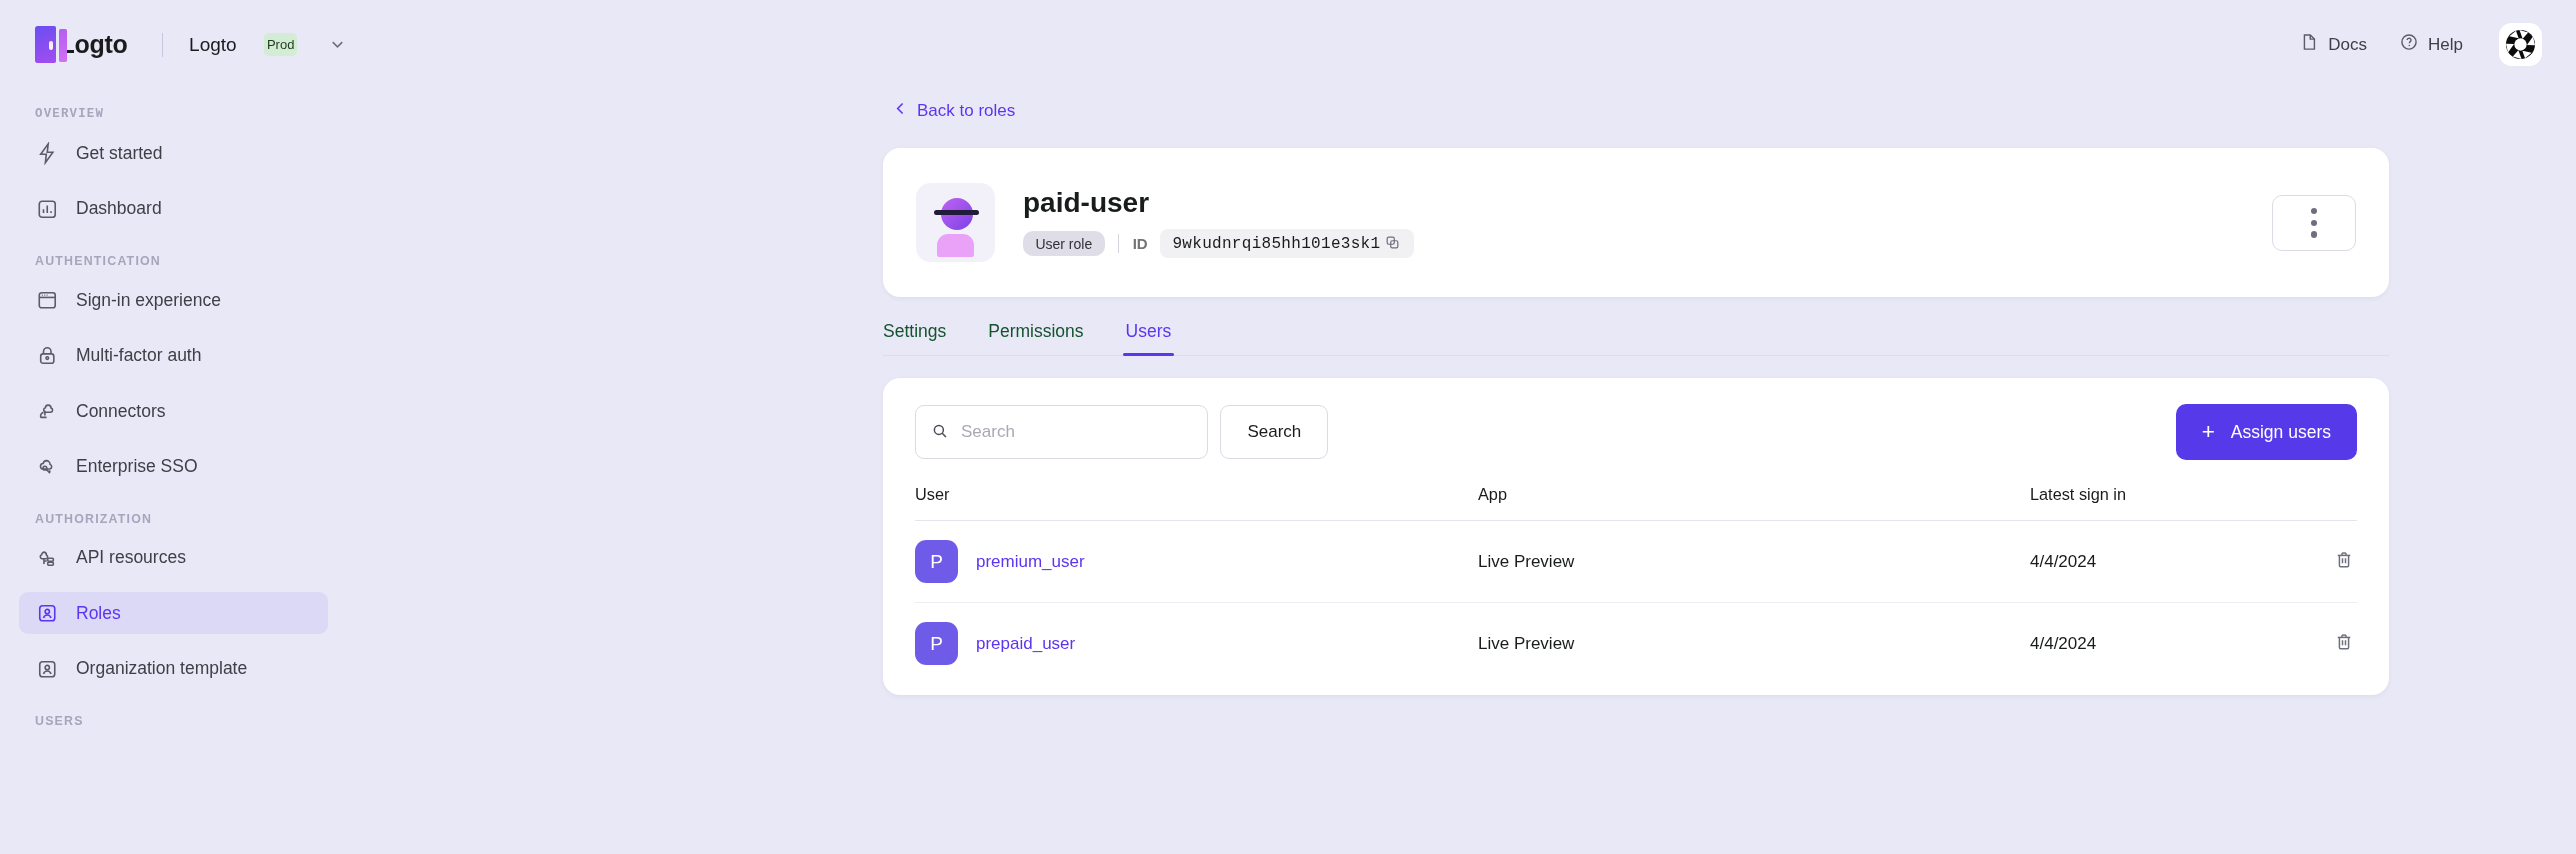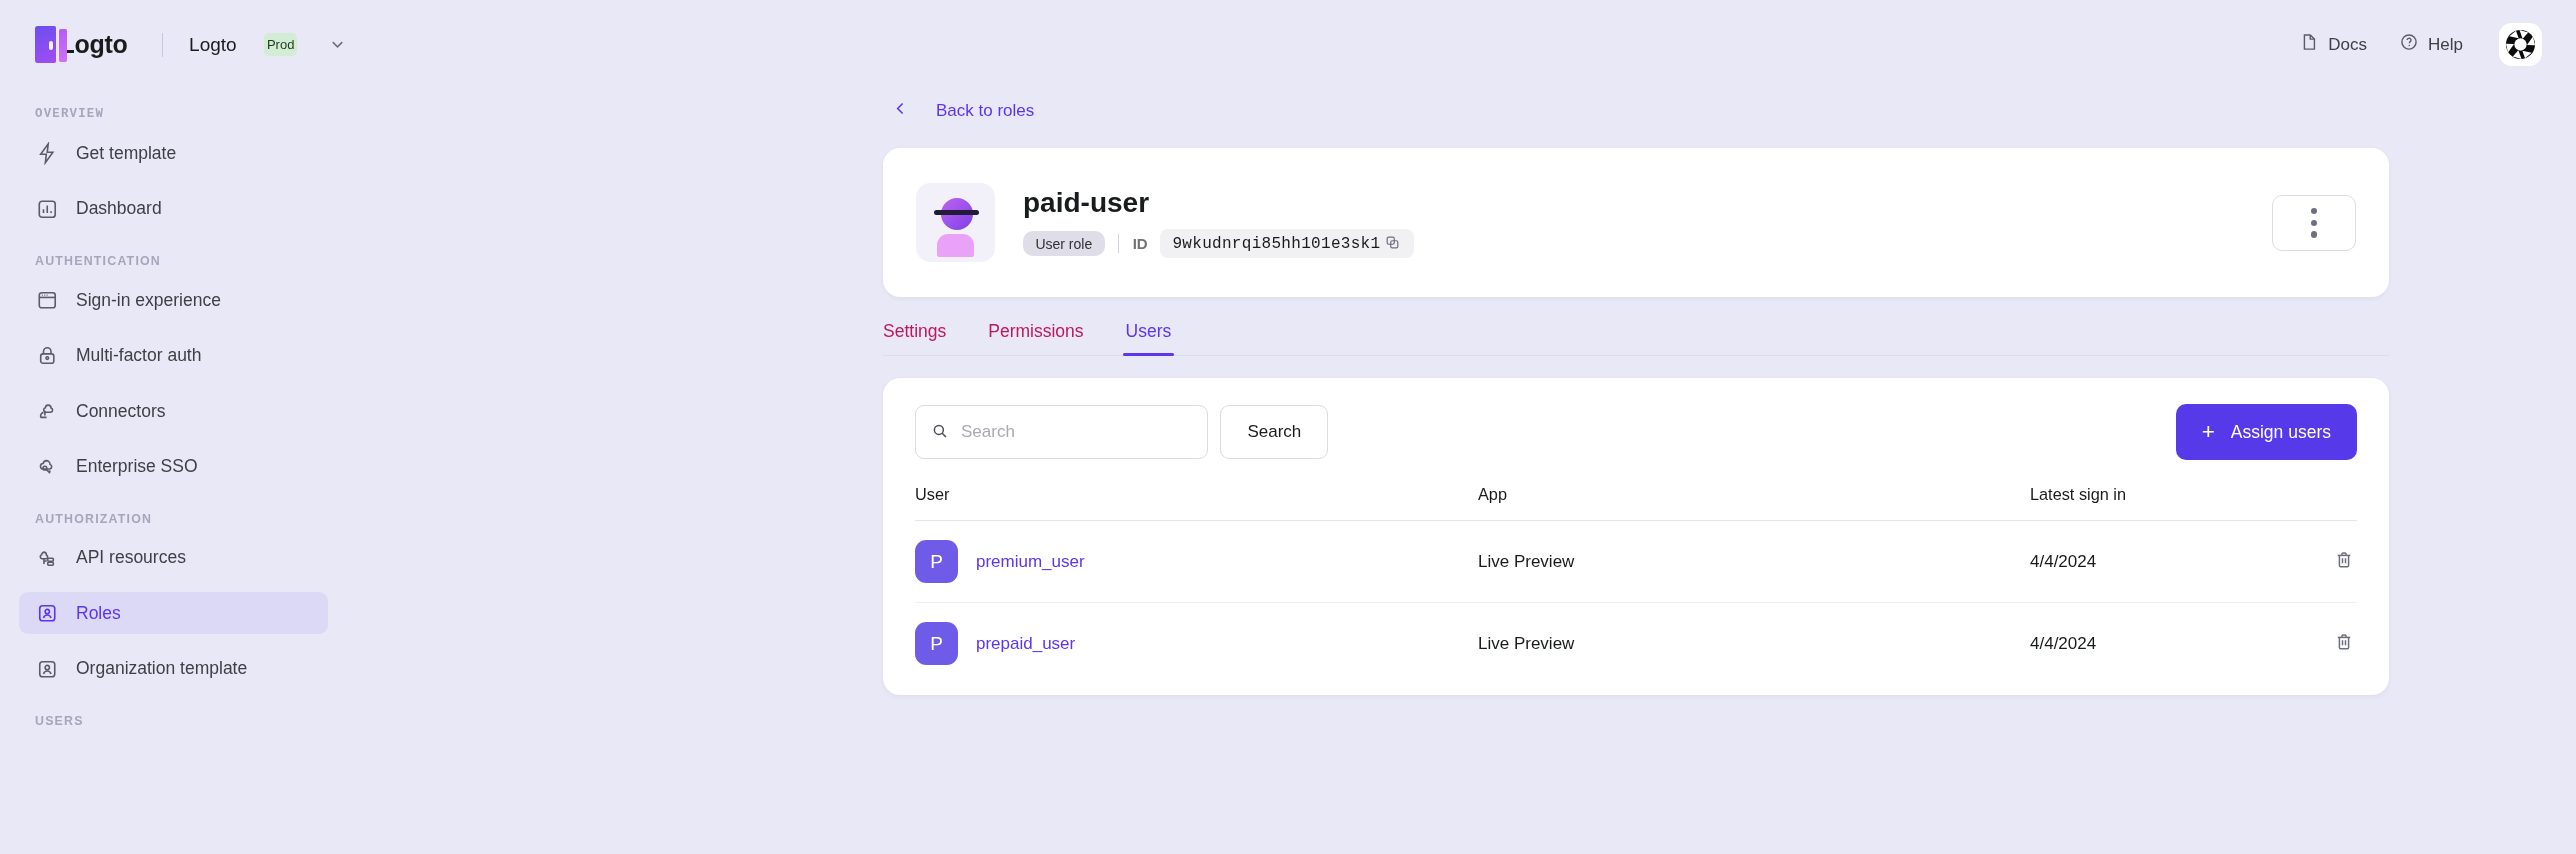--- a/index.html
+++ b/index.html
@@ -71,21 +71,21 @@
   .topbar-link svg { stroke:#5a5c66; fill:none; stroke-width:1.7; }
   .avatar-btn {
     width:43px; height:43px; border-radius:12.4px; margin-left:36px;
     background:#fff; display:flex; align-items:center; justify-content:center; cursor:pointer;
     overflow:hidden;
   }
 
   .content { padding:0 0 0 0; }
   .back-row { padding-left:545px; margin-top:11.3px; margin-bottom:26px; }
   .back-link {
-    display:inline-flex; align-items:center; gap:27px;
+    display:inline-flex; align-items:center; gap:8px;
     color:#5d34f2; font-size:17px; cursor:pointer;
   }
   .back-link svg { stroke:#5d34f2; fill:none; stroke-width:2.2; }
 
   .card {
     margin-left:536px; margin-right:187px;
     background:#fff; border-radius:17px;
     box-shadow:0 1.1px 5.6px rgba(40,40,80,0.05);
     padding:35px 33px; display:flex; align-items:center;
   }
@@ -127,21 +127,21 @@
     background:#fff;
   }
   .dots-btn i { display:block; width:6.2px; height:6.2px; border-radius:50%; background:#6d6f7e; margin:2.8px 0; }
 
   
   .tabs {
     margin-left:536px; margin-right:187px; margin-top:24px;
     display:flex; align-items:flex-end; gap:0; border-bottom:1.1px solid #dddcea;
   }
   .tab {
-    font-size:17.5px; color:#be185d; padding:0 0 12.4px 0; margin-right:42px;
+    font-size:17.5px; color:#14532d; padding:0 0 12.4px 0; margin-right:42px;
     cursor:pointer; position:relative;
   }
   .tab.active { color:#5d34f2; }
   .tab.active::after {
     content:""; position:absolute; left:-2.3px; right:-2.3px; bottom:-1.7px; height:3.4px;
     background:#5d34f2; border-radius:1.7px;
   }
 
   
   .panel {
@@ -225,21 +225,21 @@
     <nav class="nav">
 
       <div class="nav-group-label first">OVERVIEW</div>
 
       <div class="nav-item">
         <span class="ico">
           <svg width="22.5" height="22.5" viewBox="0 0 24 24">
               <path d="M13 2L5 13h6l-1 9 8-11h-6z"></path>
             </svg>
         </span>
-        <span>Get template</span>
+        <span>Get started</span>
       </div>
 
       <div class="nav-item">
         <span class="ico">
           <svg width="22.5" height="22.5" viewBox="0 0 24 24">
               <rect x="3.5" y="3.5" width="17" height="17" rx="3"></rect>
               <path d="M8 16v-4M12 16V8M16 16v-2"></path>
             </svg>
         </span>
         <span>Dashboard</span>

